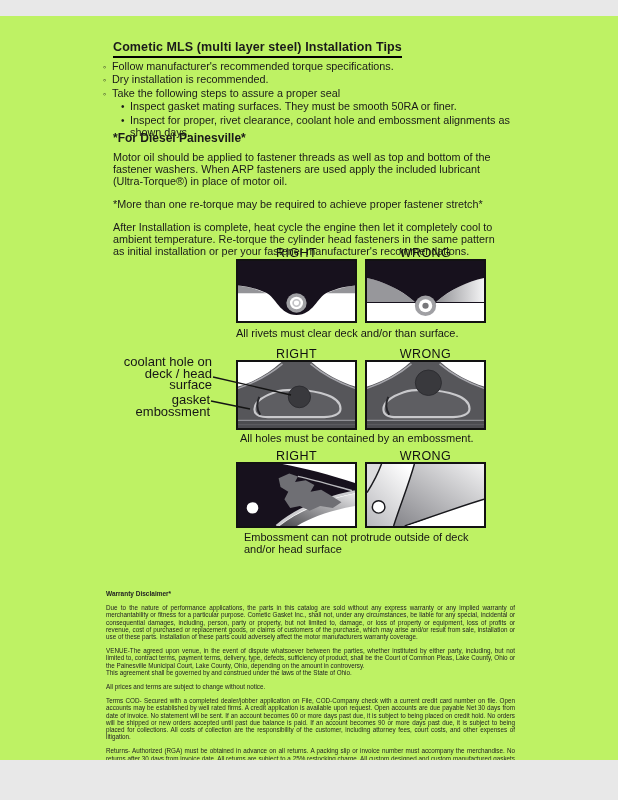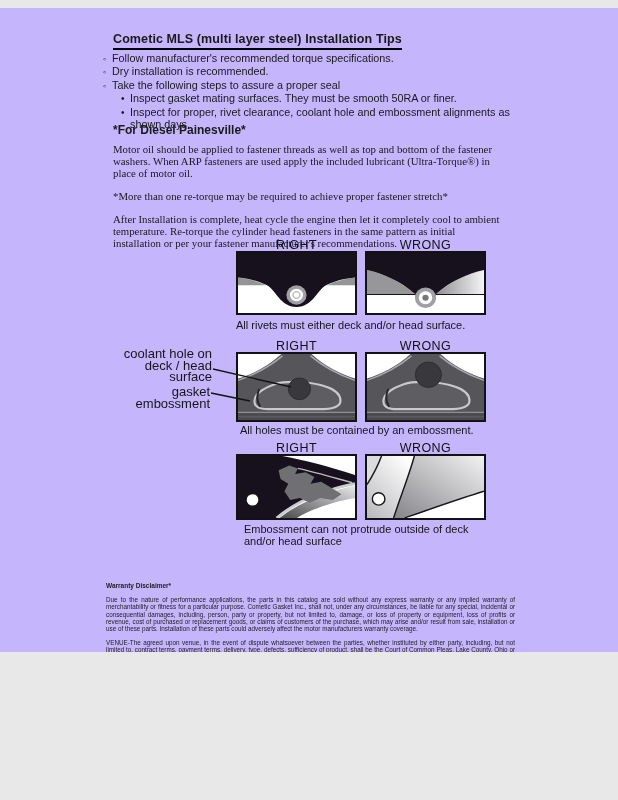--- a/index.html
+++ b/index.html
@@ -1,34 +1,34 @@
 <!DOCTYPE html>
 <html><head>
 <meta charset="utf-8">
 <style>
   html,body{margin:0;padding:0;background:#e8e8e8;}
   #page{
-    position:relative;width:618px;height:644px;background:#c4b5fd;
+    position:relative;width:618px;height:744px;background:#bef264;
     font-family:"Liberation Sans",sans-serif;color:#1a1a1a;overflow:hidden;
-    margin:8px auto;
+    margin:16px auto;
   }
   .abs{position:absolute;}
   
   #title{top:24px;left:113px;font-size:12.5px;font-weight:bold;
          border-bottom:2px solid #000;padding-bottom:2px;letter-spacing:.1px;}
   
   #tips{top:44px;left:103px;width:410px;font-size:10.8px;line-height:12.4px;}
   .tip-row{display:flex;align-items:baseline;}
   .tip-row .mk{width:9px;flex:0 0 9px;font-size:9px;}
   .tip-row.sub{margin-left:18px;}
   .tip-row.sub .mk{font-size:10px;}
   
   #diesel{top:116px;left:113px;width:392px;font-size:10.8px;line-height:12px;}
   #diesel h2{font-size:12px;margin:0 0 7px 0;}
-  #diesel p{margin:0 0 11px 0;font-family:Liberation Serif, serif;}
+  #diesel p{margin:0 0 11px 0;}
   
   .fig-label{width:121px;text-align:center;font-size:12.5px;letter-spacing:.4px;color:#111;}
   .fig-box{width:121px;border:2px solid #121212;box-sizing:border-box;background:#fff;}
   .fig-box svg{display:block;}
   .fig-caption{font-size:11px;line-height:12px;color:#161616;white-space:pre-line;}
   .anno{font-size:13px;line-height:11.5px;color:#161616;text-align:right;white-space:pre-line;}
   #leader-overlay{left:0;top:0;width:618px;height:800px;pointer-events:none;}
   
   #warranty{top:574px;left:106px;width:409px;font-size:6.3px;line-height:7.2px;color:#222;}
   #warranty h3{font-size:6.5px;margin:0 0 7px 0;}
@@ -98,21 +98,21 @@
       <rect x="0" y="0" width="242" height="130" fill="#ffffff"></rect>
       <path d="M0,37 L0,90 L100,90 C70,62 35,45 0,37 Z" fill="#97979b"></path>
       <path d="M242,37 L242,90 L142,90 C172,62 207,45 242,37 Z" fill="url(#w1grad)"></path>
       <path d="M0,0 L242,0 L242,37 C207,45 172,62 144,88 C132,112 110,112 98,88 C70,62 35,45 0,37 Z" fill="#17111d"></path>
       <path d="M0,90 L242,90" stroke="#17111d" stroke-width="2.5"></path>
       <circle cx="121" cy="97" r="22" fill="#a0a0a4"></circle>
       <circle cx="121" cy="97" r="14" fill="#ffffff"></circle>
       <circle cx="121" cy="97" r="6.5" fill="#77777b"></circle>
     </svg>
   </div>
-  <div class="abs fig-caption" style="top:311px;left:236px;width:300px;">All rivets must either deck and/or head surface.</div>
+  <div class="abs fig-caption" style="top:311px;left:236px;width:300px;">All rivets must clear deck and/or than surface.</div>
 
   <div class="abs fig-label" style="top:331px;left:236px;">RIGHT</div>
   <div class="abs fig-label" style="top:331px;left:365px;">WRONG</div>
 
   <div class="abs anno" style="top:340px;left:100px;width:112px;">coolant hole on
 deck / head surface</div>
   <div class="abs anno" style="top:378px;left:100px;width:110px;">gasket embossment</div>
 
   <div class="abs fig-box" style="top:344px;left:236px;height:70px;">
     <svg width="117" height="66" viewBox="0 0 242 140" preserveAspectRatio="none">

